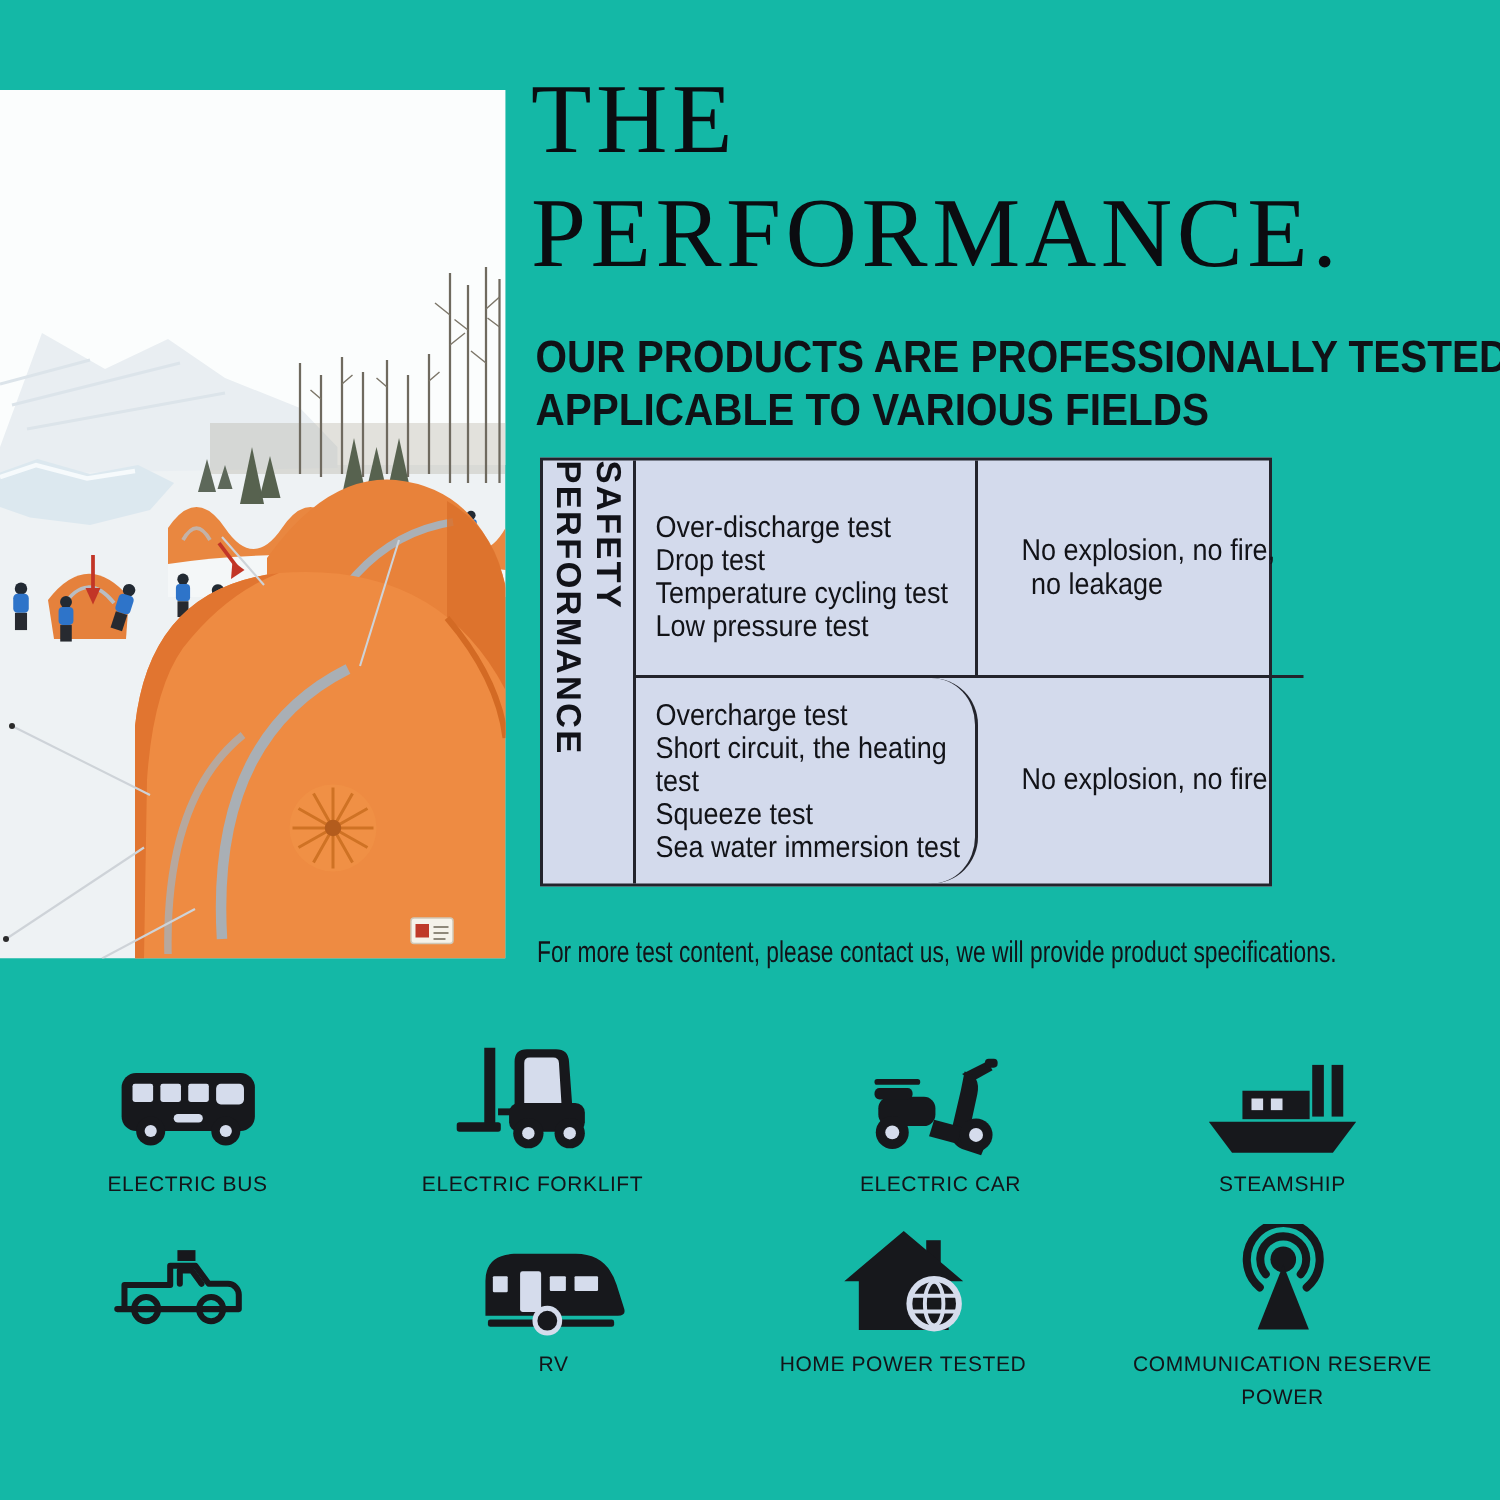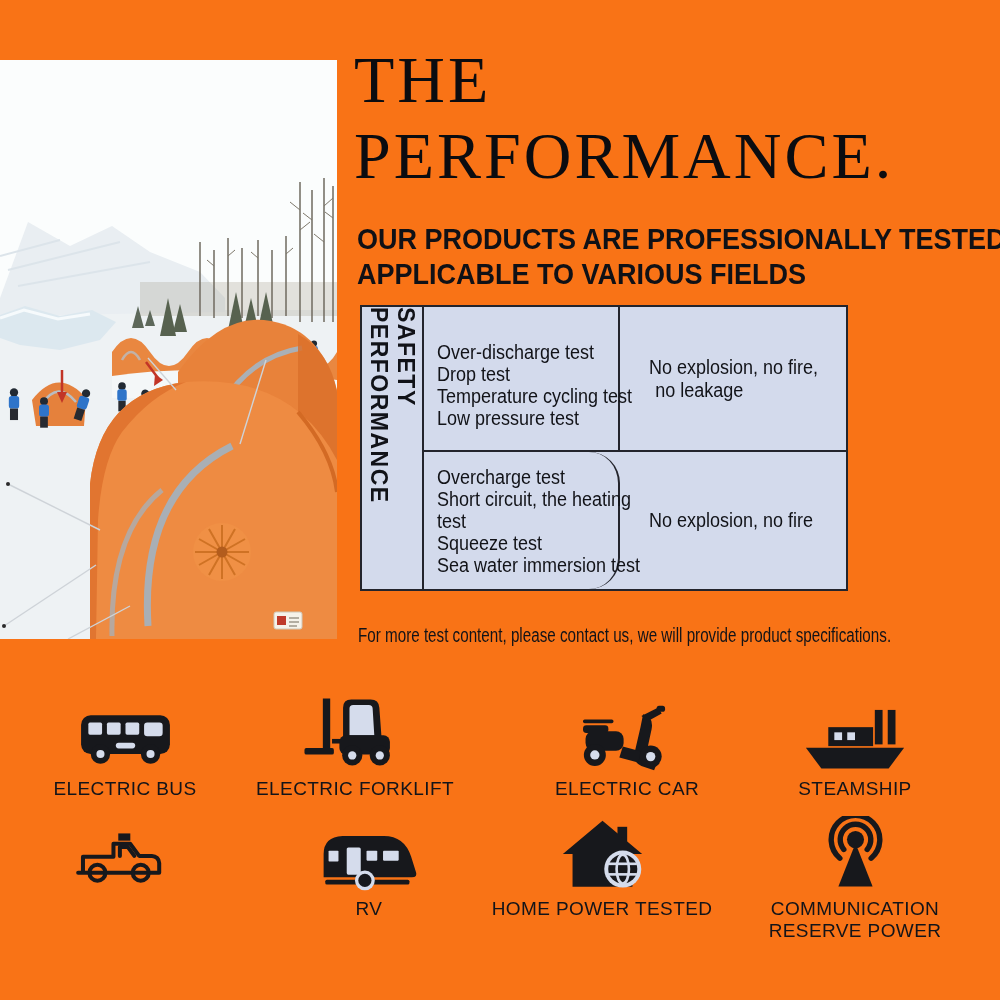--- a/index.html
+++ b/index.html
@@ -1,45 +1,45 @@
 <!DOCTYPE html>
 <html><head>
 <meta charset="utf-8">
 <style>
   html,body{margin:0;padding:0;background:#d5dcec;}
-  .page{position:relative;width:1000px;height:1000px;background:#f97316;
+  .page{position:relative;width:1000px;height:1000px;background:#14b8a6;
         font-family:"Liberation Sans",sans-serif;color:#14151b;overflow:hidden;}
   .photo{position:absolute;left:0;top:60px;display:block;}
   .title{position:absolute;left:354px;top:42px;font-family:"Liberation Serif",serif;
          font-size:66px;line-height:76px;letter-spacing:3px;color:#0b0c10;font-weight:400;}
   .subtitle{position:absolute;left:357px;top:221px;font-size:30px;font-weight:700;
             line-height:35px;color:#101116;}
   .subtitle .line{transform:scaleX(.9);transform-origin:left center;white-space:nowrap;}
   .safety-table{position:absolute;left:360px;top:305px;width:488px;height:286px;
                 border:2px solid #23242c;box-sizing:border-box;display:flex;background:#d3daec;}
   .th-vert{width:62px;border-right:2px solid #23242c;box-sizing:border-box;
            display:flex;align-items:center;justify-content:center;
            writing-mode:vertical-rl;font-weight:700;font-size:23px;letter-spacing:1.5px;color:#111218;}
   .t-main{flex:1;display:flex;flex-direction:column;}
   .t-row{display:flex;border-bottom:2px solid #23242c;box-sizing:border-box;flex:0 0 145px;}
   .t-row.row2{border-bottom:none;flex:1;}
-  .t-tests{width:196px;border-right:2px solid #23242c;box-sizing:border-box;
+  .t-tests{width:228px;border-right:2px solid #23242c;box-sizing:border-box;
            padding:34px 0 0 13px;font-size:20px;line-height:22px;color:#121318;}
   .t-row.row2 .t-tests{padding-top:14px;border-radius:31px;}
   .t-result{flex:1;display:flex;flex-direction:column;justify-content:center;
             padding-left:9px;font-size:20px;line-height:23px;color:#121318;margin-left:20px;}
   .cl{transform:scaleX(.9);transform-origin:left center;white-space:nowrap;}
   .cl.indent{padding-left:7px;}
   .note{position:absolute;left:358px;top:624px;font-size:20px;color:#121318;
         white-space:nowrap;transform:scaleX(.76);transform-origin:left center;}
   .app{position:absolute;width:240px;text-align:center;}
   .app-icon{display:flex;align-items:flex-end;justify-content:center;}
   .row1 .app-icon{height:84px;}
   .rowtwo .app-icon{height:76px;}
-  .app-label{font-size:19px;letter-spacing:.4px;line-height:22px;margin-top:6px;color:#131419;}
+  .app-label{font-size:14px;letter-spacing:.4px;line-height:22px;margin-top:6px;color:#131419;}
   .ic{fill:#17181c;}
   .bgc{fill:#d5dcec;}
   .stk{stroke:#17181c;stroke-width:5;fill:none;stroke-linejoin:round;stroke-linecap:round;}
 </style>
 </head>
 <body>
 
 <div class="page">
 
   <svg class="photo" width="337" height="579" viewBox="0 0 337 579">

